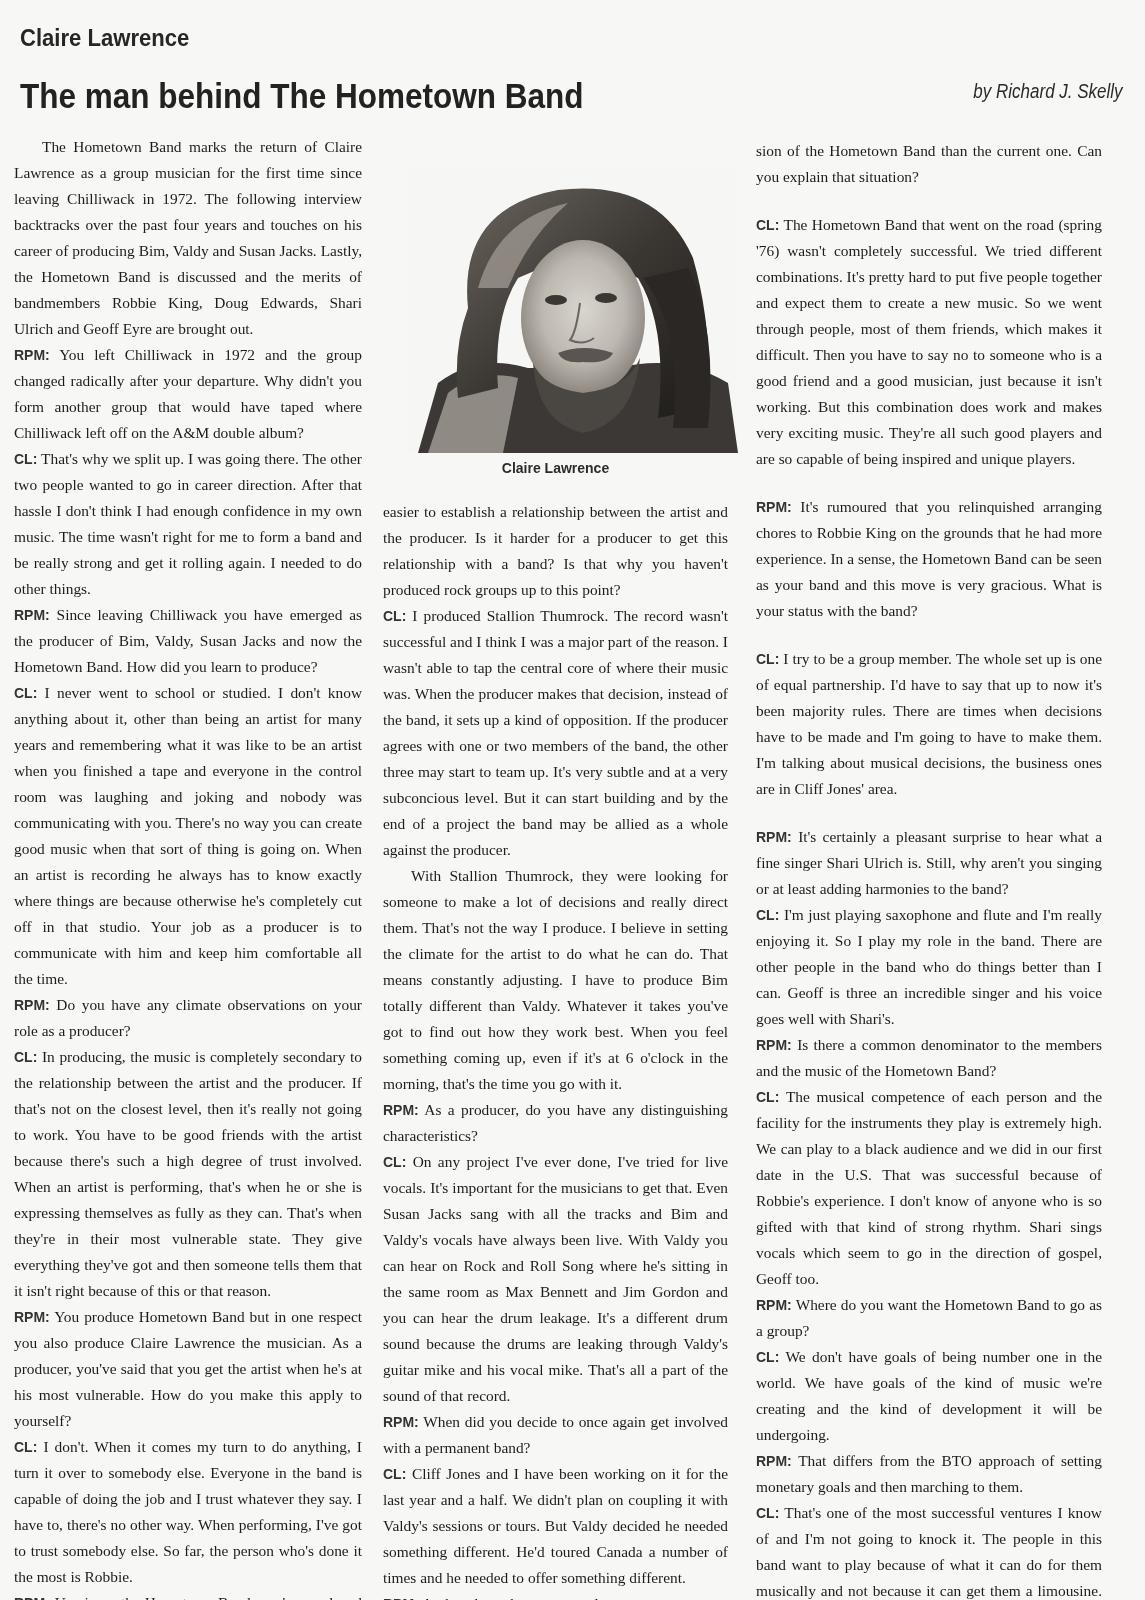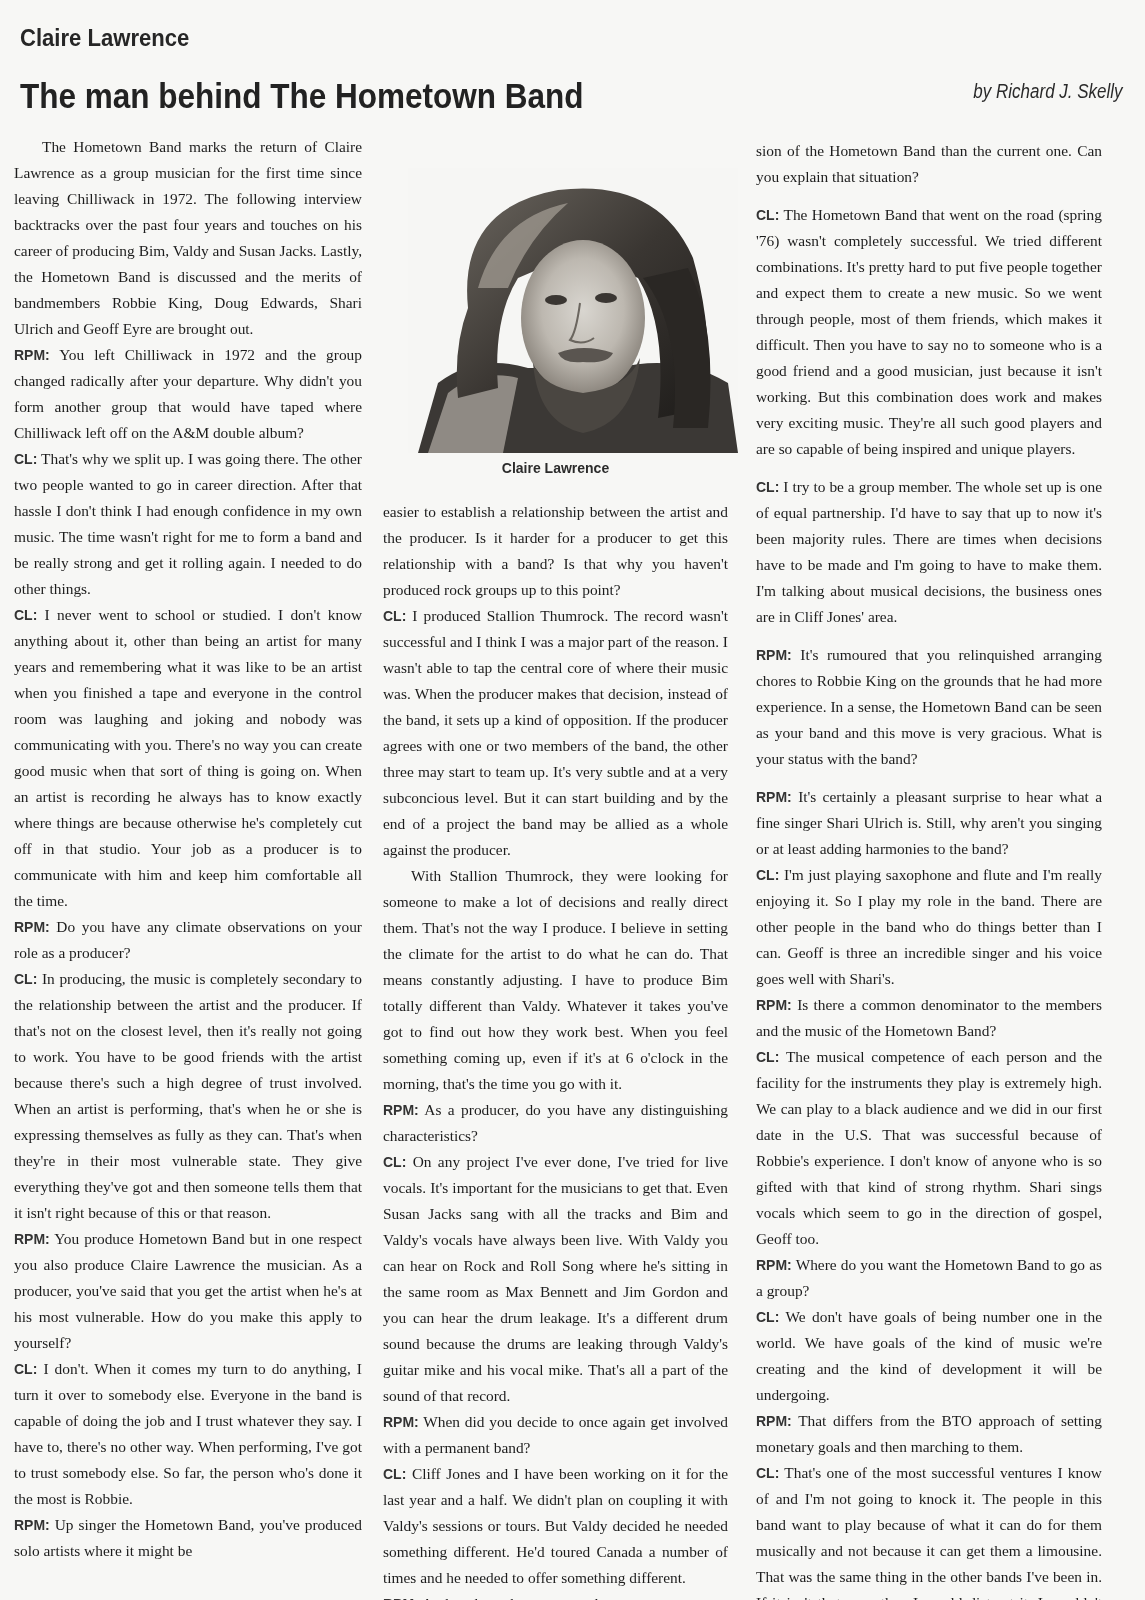--- a/index.html
+++ b/index.html
@@ -33,21 +33,21 @@
     white-space: nowrap;
   }
   .col {
     position: absolute;
     font-size: 15.4px; line-height: 26px;
     text-align: justify;
     hyphens: none;
   }
   .col p { margin: 0; }
   .col p.indent { text-indent: 28px; }
-  .col p.gap { margin-top: 12px; }
+  .col p.gap { margin-top: 22px; }
   .spk {
     font-family: "Liberation Sans", "DejaVu Sans", sans-serif;
     font-weight: bold; font-size: 14px; color: #333;
   }
   #col1 { left: 14px; top: 134px; width: 348px; }
   #col2 { left: 383px; top: 499px; width: 345px; }
   #col3 { left: 756px; top: 138px; width: 346px; }
 
   .photo {
     position: absolute; left: 408px; top: 168px; width: 330px; height: 285px;
@@ -65,20 +65,21 @@
 <body>
 
 <div class="kicker">Claire Lawrence</div>
 <div class="headline">The man behind The Hometown Band</div>
 <div class="byline">by Richard J. Skelly</div>
 
 <div class="col" id="col1">
     <p class="indent"><span>The Hometown Band marks the return of Claire Lawrence as a group musician for the first time since leaving Chilliwack in 1972. The following interview backtracks over the past four years and touches on his career of producing Bim, Valdy and Susan Jacks. Lastly, the Hometown Band is discussed and the merits of bandmembers Robbie King, Doug Edwards, Shari Ulrich and Geoff Eyre are brought out.</span></p>
     <p><span class="spk">RPM:</span> <span>You left Chilliwack in 1972 and the group changed radically after your departure. Why didn't you form another group that would have taped where Chilliwack left off on the A&amp;M double album?</span></p>
     <p><span class="spk">CL:</span> <span>That's why we split up. I was going there. The other two people wanted to go in career direction. After that hassle I don't think I had enough confidence in my own music. The time wasn't right for me to form a band and be really strong and get it rolling again. I needed to do other things.</span></p>
+    <p><span class="spk">RPM:</span> <span>Since leaving Chilliwack you have emerged as the producer of Bim, Valdy, Susan Jacks and now the Hometown Band. How did you learn to produce?</span></p>
     <p><span class="spk">CL:</span> <span>I never went to school or studied. I don't know anything about it, other than being an artist for many years and remembering what it was like to be an artist when you finished a tape and everyone in the control room was laughing and joking and nobody was communicating with you. There's no way you can create good music when that sort of thing is going on. When an artist is recording he always has to know exactly where things are because otherwise he's completely cut off in that studio. Your job as a producer is to communicate with him and keep him comfortable all the time.</span></p>
     <p><span class="spk">RPM:</span> <span>Do you have any climate observations on your role as a producer?</span></p>
     <p><span class="spk">CL:</span> <span>In producing, the music is completely secondary to the relationship between the artist and the producer. If that's not on the closest level, then it's really not going to work. You have to be good friends with the artist because there's such a high degree of trust involved. When an artist is performing, that's when he or she is expressing themselves as fully as they can. That's when they're in their most vulnerable state. They give everything they've got and then someone tells them that it isn't right because of this or that reason.</span></p>
     <p><span class="spk">RPM:</span> <span>You produce Hometown Band but in one respect you also produce Claire Lawrence the musician. As a producer, you've said that you get the artist when he's at his most vulnerable. How do you make this apply to yourself?</span></p>
     <p><span class="spk">CL:</span> <span>I don't. When it comes my turn to do anything, I turn it over to somebody else. Everyone in the band is capable of doing the job and I trust whatever they say. I have to, there's no other way. When performing, I've got to trust somebody else. So far, the person who's done it the most is Robbie.</span></p>
     <p><span class="spk">RPM:</span> <span>Up singer the Hometown Band, you've produced solo artists where it might be</span></p>
   </div>
 
 <div class="photo" title="Black and white portrait of Claire Lawrence with long hair and beard">
   <svg width="330" height="285" viewBox="0 0 330 285">
@@ -123,22 +124,22 @@
     <p class="indent"><span>With Stallion Thumrock, they were looking for someone to make a lot of decisions and really direct them. That's not the way I produce. I believe in setting the climate for the artist to do what he can do. That means constantly adjusting. I have to produce Bim totally different than Valdy. Whatever it takes you've got to find out how they work best. When you feel something coming up, even if it's at 6 o'clock in the morning, that's the time you go with it.</span></p>
     <p><span class="spk">RPM:</span> <span>As a producer, do you have any distinguishing characteristics?</span></p>
     <p><span class="spk">CL:</span> <span>On any project I've ever done, I've tried for live vocals. It's important for the musicians to get that. Even Susan Jacks sang with all the tracks and Bim and Valdy's vocals have always been live. With Valdy you can hear on Rock and Roll Song where he's sitting in the same room as Max Bennett and Jim Gordon and you can hear the drum leakage. It's a different drum sound because the drums are leaking through Valdy's guitar mike and his vocal mike. That's all a part of the sound of that record.</span></p>
     <p><span class="spk">RPM:</span> <span>When did you decide to once again get involved with a permanent band?</span></p>
     <p><span class="spk">CL:</span> <span>Cliff Jones and I have been working on it for the last year and a half. We didn't plan on coupling it with Valdy's sessions or tours. But Valdy decided he needed something different. He'd toured Canada a number of times and he needed to offer something different.</span></p>
     <p><span class="spk">RPM:</span> <span>At that about there was another ver-</span></p>
   </div>
 <div class="col" id="col3">
     <p><span>sion of the Hometown Band than the current one. Can you explain that situation?</span></p>
     <p class="gap"><span class="spk">CL:</span> <span>The Hometown Band that went on the road (spring '76) wasn't completely successful. We tried different combinations. It's pretty hard to put five people together and expect them to create a new music. So we went through people, most of them friends, which makes it difficult. Then you have to say no to someone who is a good friend and a good musician, just because it isn't working. But this combination does work and makes very exciting music. They're all such good players and are so capable of being inspired and unique players.</span></p>
+    <p class="gap"><span class="spk">RPM:</span> <span>It's rumoured that you relinquished arranging chores to Robbie King on the grounds that he had more experience. In a sense, the Hometown Band can be seen as your band and this move is very gracious. What is your status with the band?</span></p>
     <p class="gap"><span class="spk">CL:</span> <span>I try to be a group member. The whole set up is one of equal partnership. I'd have to say that up to now it's been majority rules. There are times when decisions have to be made and I'm going to have to make them. I'm talking about musical decisions, the business ones are in Cliff Jones' area.</span></p>
-    <p class="gap"><span class="spk">RPM:</span> <span>It's rumoured that you relinquished arranging chores to Robbie King on the grounds that he had more experience. In a sense, the Hometown Band can be seen as your band and this move is very gracious. What is your status with the band?</span></p>
     <p class="gap"><span class="spk">RPM:</span> <span>It's certainly a pleasant surprise to hear what a fine singer Shari Ulrich is. Still, why aren't you singing or at least adding harmonies to the band?</span></p>
     <p><span class="spk">CL:</span> <span>I'm just playing saxophone and flute and I'm really enjoying it. So I play my role in the band. There are other people in the band who do things better than I can. Geoff is three an incredible singer and his voice goes well with Shari's.</span></p>
     <p><span class="spk">RPM:</span> <span>Is there a common denominator to the members and the music of the Hometown Band?</span></p>
     <p><span class="spk">CL:</span> <span>The musical competence of each person and the facility for the instruments they play is extremely high. We can play to a black audience and we did in our first date in the U.S. That was successful because of Robbie's experience. I don't know of anyone who is so gifted with that kind of strong rhythm. Shari sings vocals which seem to go in the direction of gospel, Geoff too.</span></p>
     <p><span class="spk">RPM:</span> <span>Where do you want the Hometown Band to go as a group?</span></p>
     <p><span class="spk">CL:</span> <span>We don't have goals of being number one in the world. We have goals of the kind of music we're creating and the kind of development it will be undergoing.</span></p>
     <p><span class="spk">RPM:</span> <span>That differs from the BTO approach of setting monetary goals and then marching to them.</span></p>
     <p><span class="spk">CL:</span> <span>That's one of the most successful ventures I know of and I'm not going to knock it. The people in this band want to play because of what it can do for them musically and not because it can get them a limousine. That was the same thing in the other bands I've been in. If it isn't that way, then I would distrust it. I wouldn't feel right about it.</span></p>
   </div>
 

